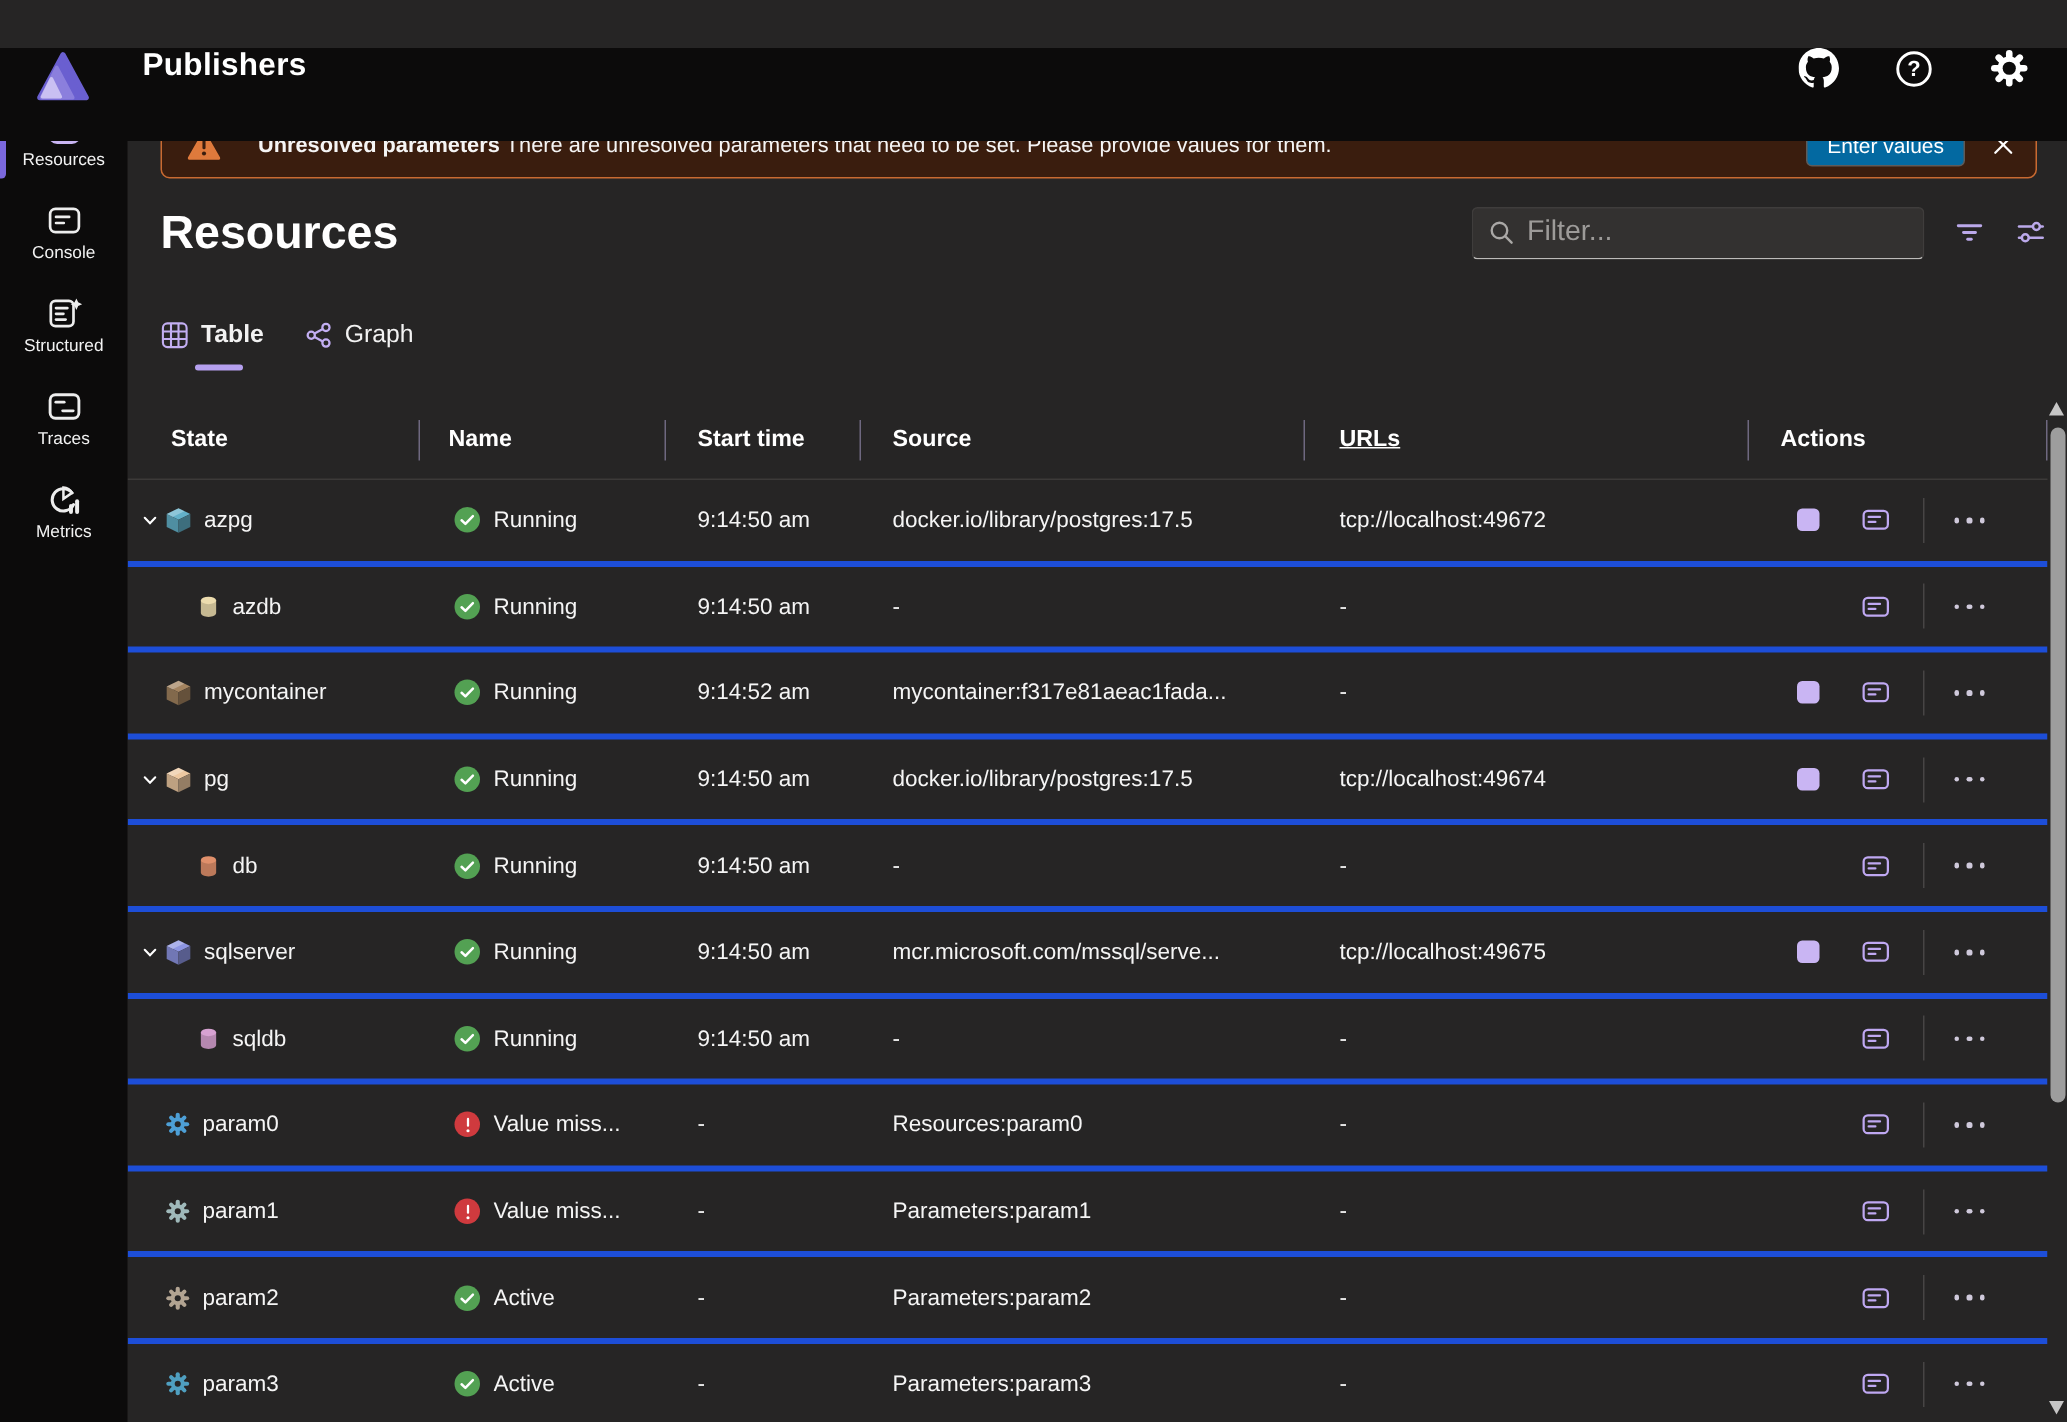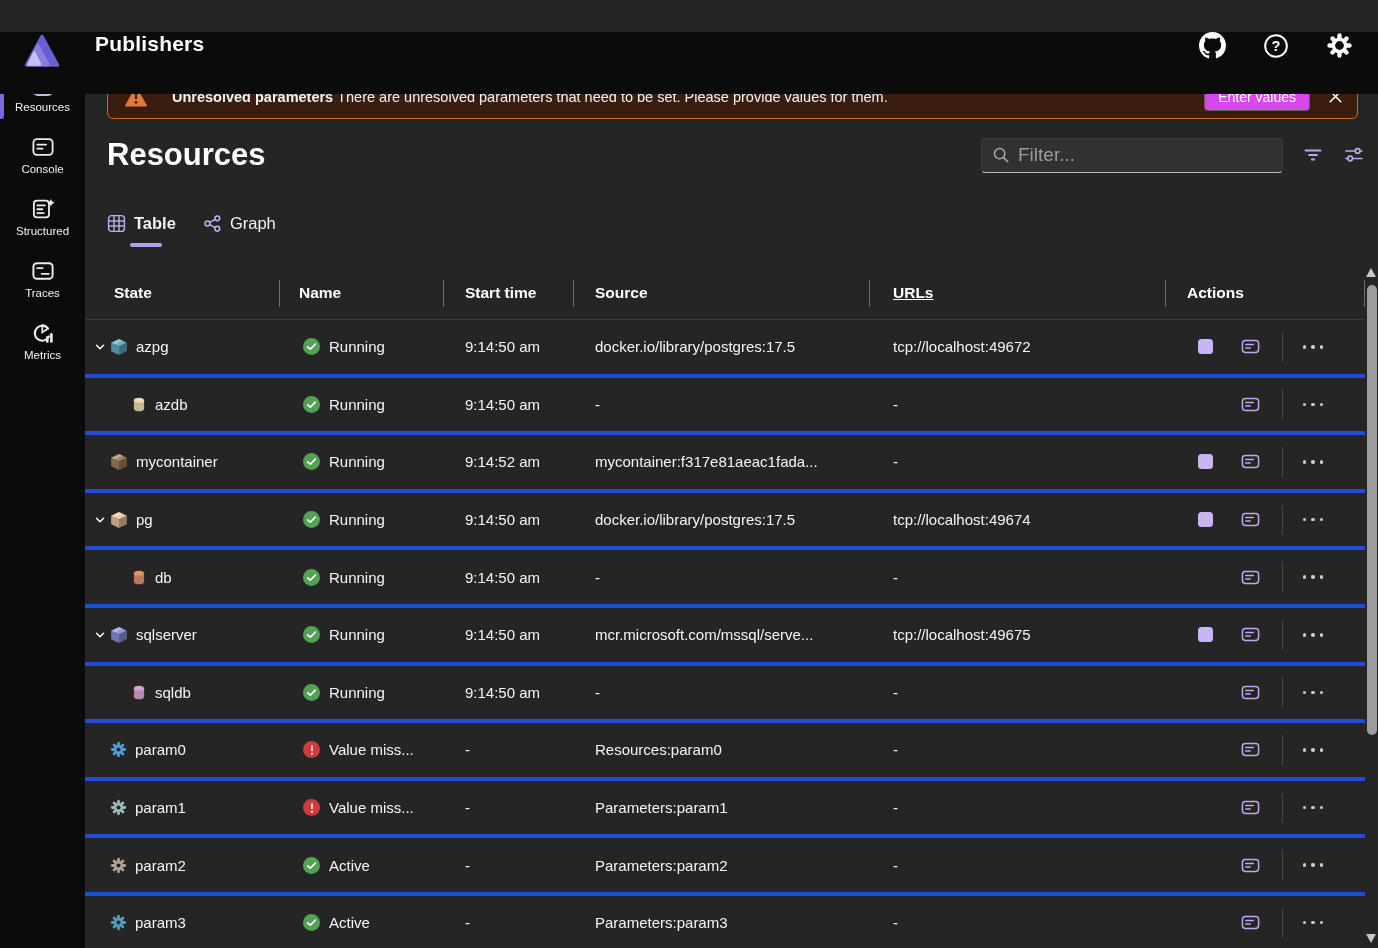--- a/index.html
+++ b/index.html
@@ -28,21 +28,21 @@
   
   .main { position:absolute; left:85px; top:62px; width:1293px; height:886px; background:#262525; }
 
   
   .banner { position:absolute; left:22px; right:20px; top:12px; height:45px;
     background:#3a1d0e; border:1px solid #c96a31; border-radius:6px;
     display:flex; align-items:center; padding:0 13px 0 17px; }
   .banner-text { margin-left:25px; font-size:14.5px; }
   .banner-text strong { font-weight:700; margin-right:4px; }
   .banner-spacer { flex:1; }
-  .banner-btn { background:#d946ef; border:1px solid #5e5b59; border-radius:4px;
+  .banner-btn { background:#0369a1; border:1px solid #5e5b59; border-radius:4px;
     color:#fff; font-family:inherit; font-size:14px; padding:5px 13px; cursor:pointer; }
   .banner-close { margin-left:17px; display:flex; cursor:pointer; }
 
   
   .page-head { position:absolute; left:22px; right:13px; top:70px; height:46px;
     display:flex; align-items:center; justify-content:space-between; }
   .page-head h1 { font-size:31px; font-weight:700; color:#fff; }
   .head-controls { display:flex; align-items:center; gap:19px; }
   .filter-box { width:302px; height:35px; background:#333130; border:1px solid #3f3d3c;
     border-bottom:1px solid #bdbbb9; border-radius:4px; display:flex; align-items:center; padding:0 10px; }

